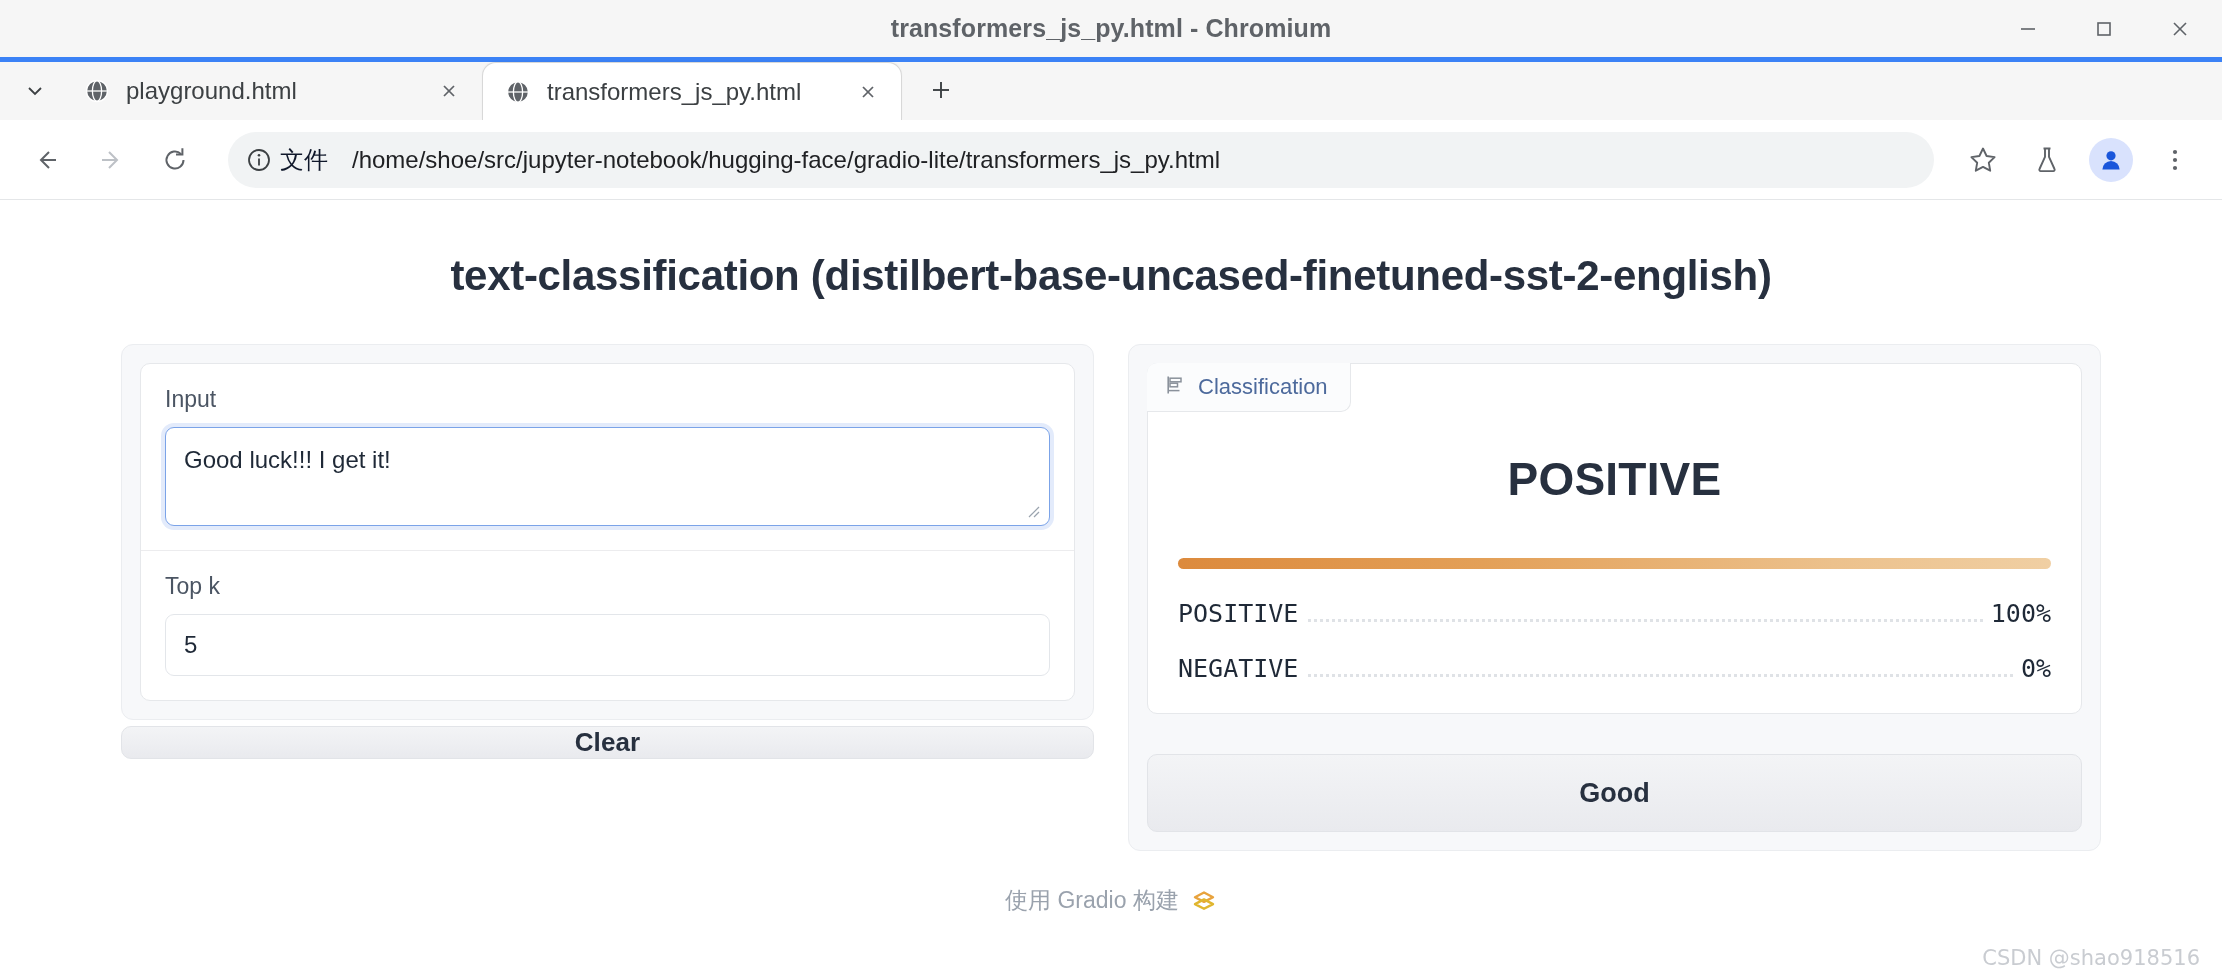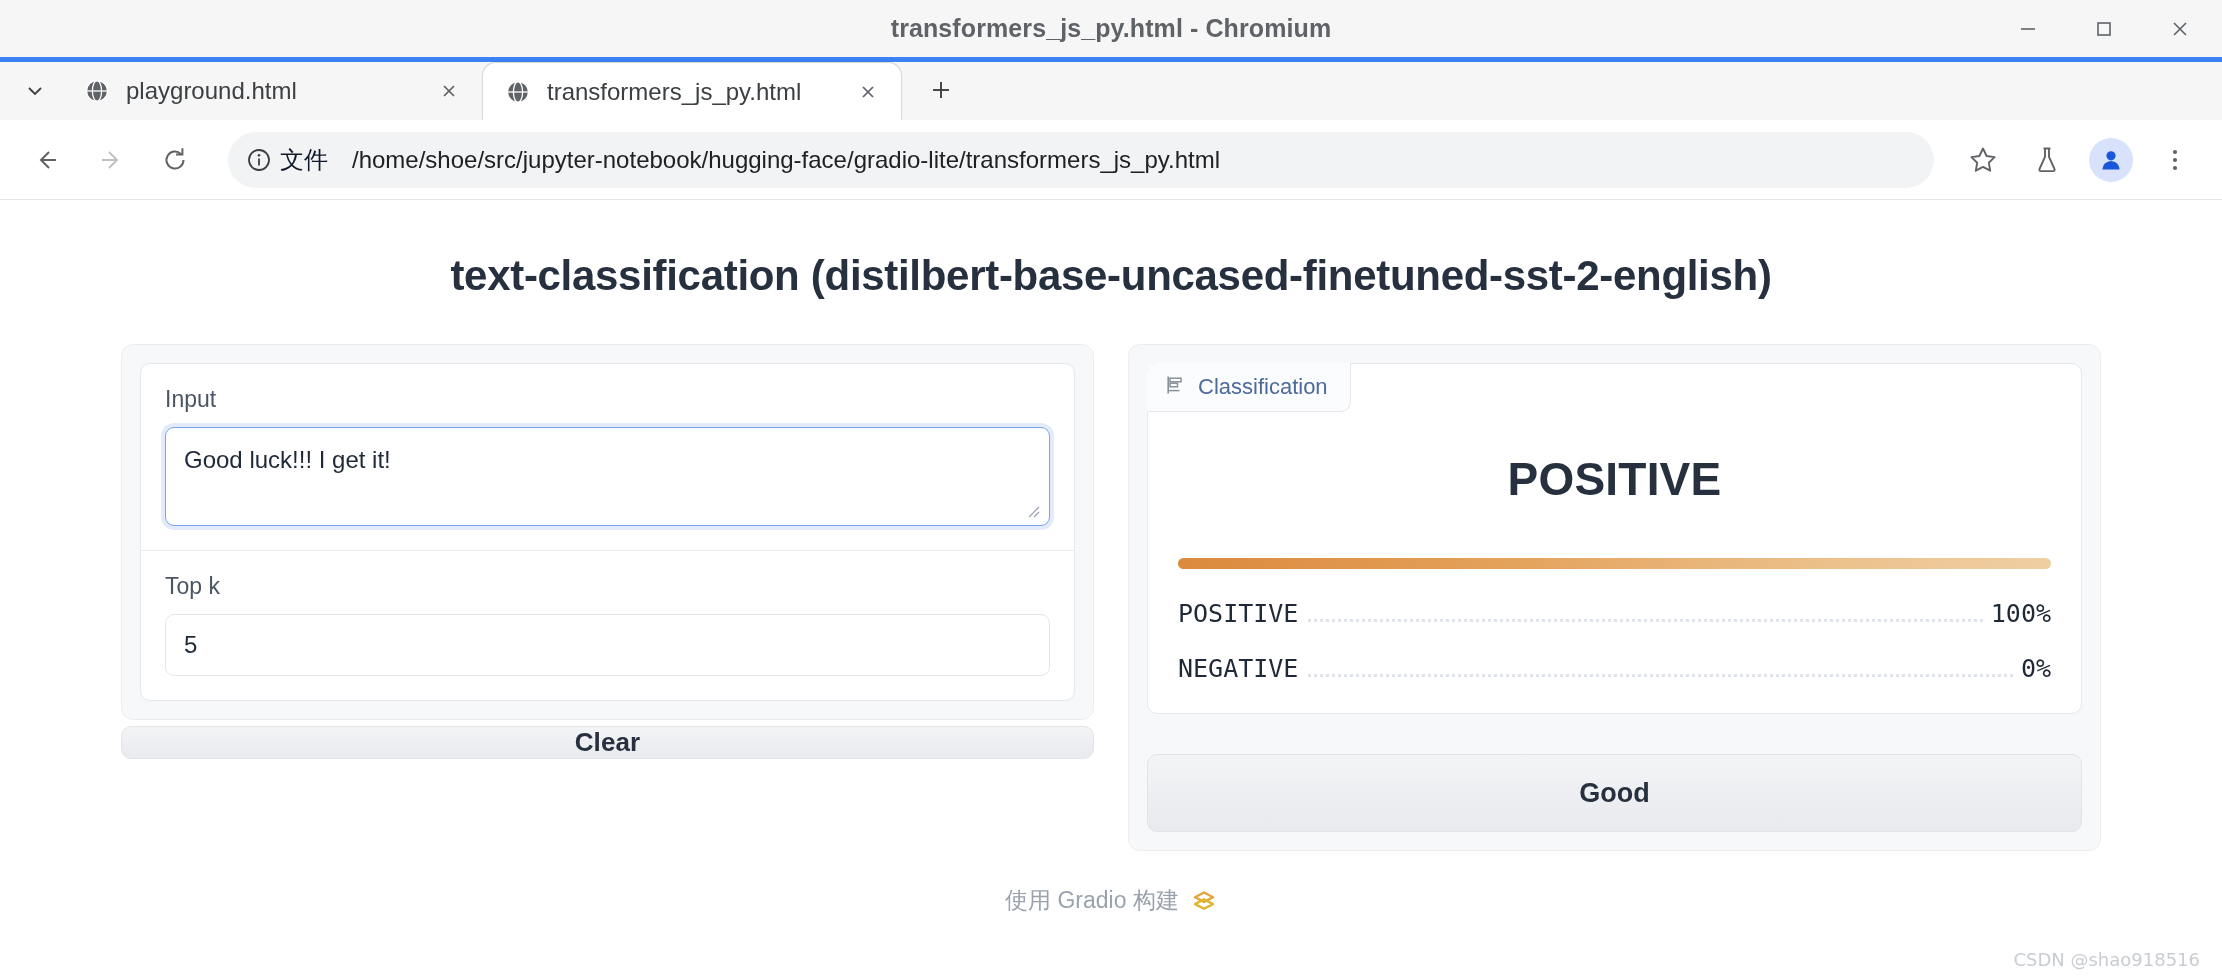--- a/index.html
+++ b/index.html
@@ -369,21 +369,21 @@
     align-items: center;
     justify-content: center;
     gap: 12px;
   }
   .footer-logo { display: flex; align-items: center; }
 
   .watermark {
     position: absolute;
     right: 22px;
     bottom: 10px;
-    font-size: 18px;
+    font-size: 21px;
     color: #c9ccd1;
     font-family: "DejaVu Sans", sans-serif;
   }
 </style>
 </head>
 <body>
 
 <div class="browser-window">
 
   <div class="titlebar">

